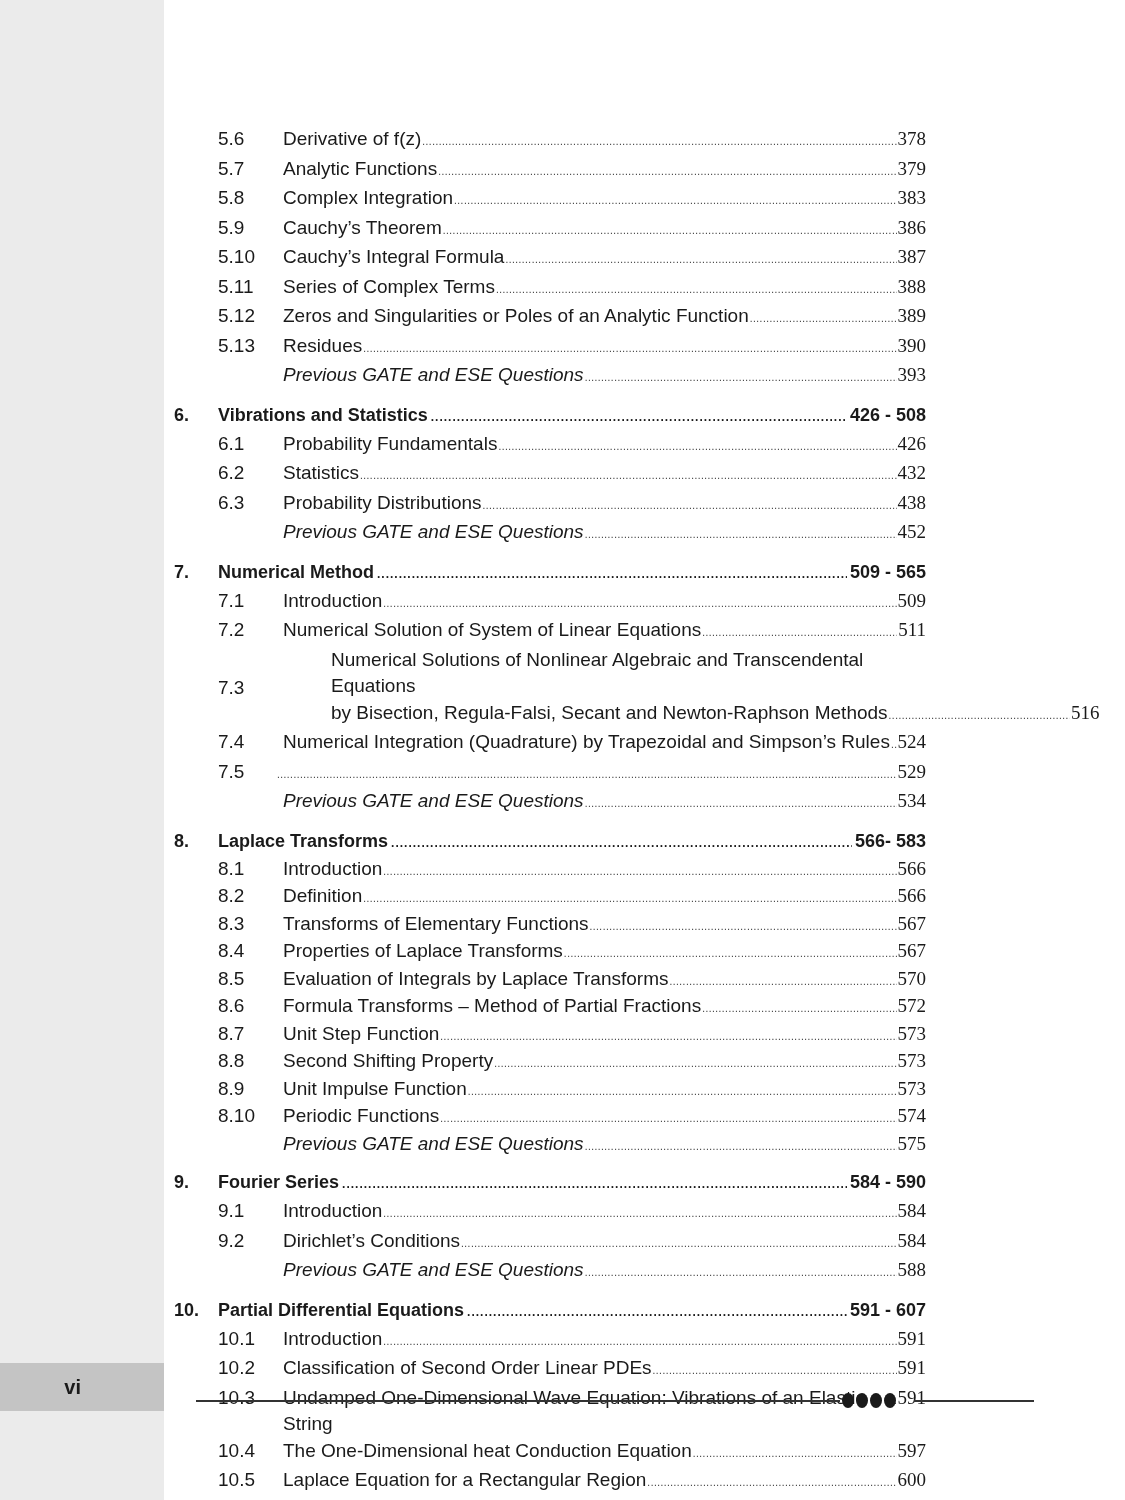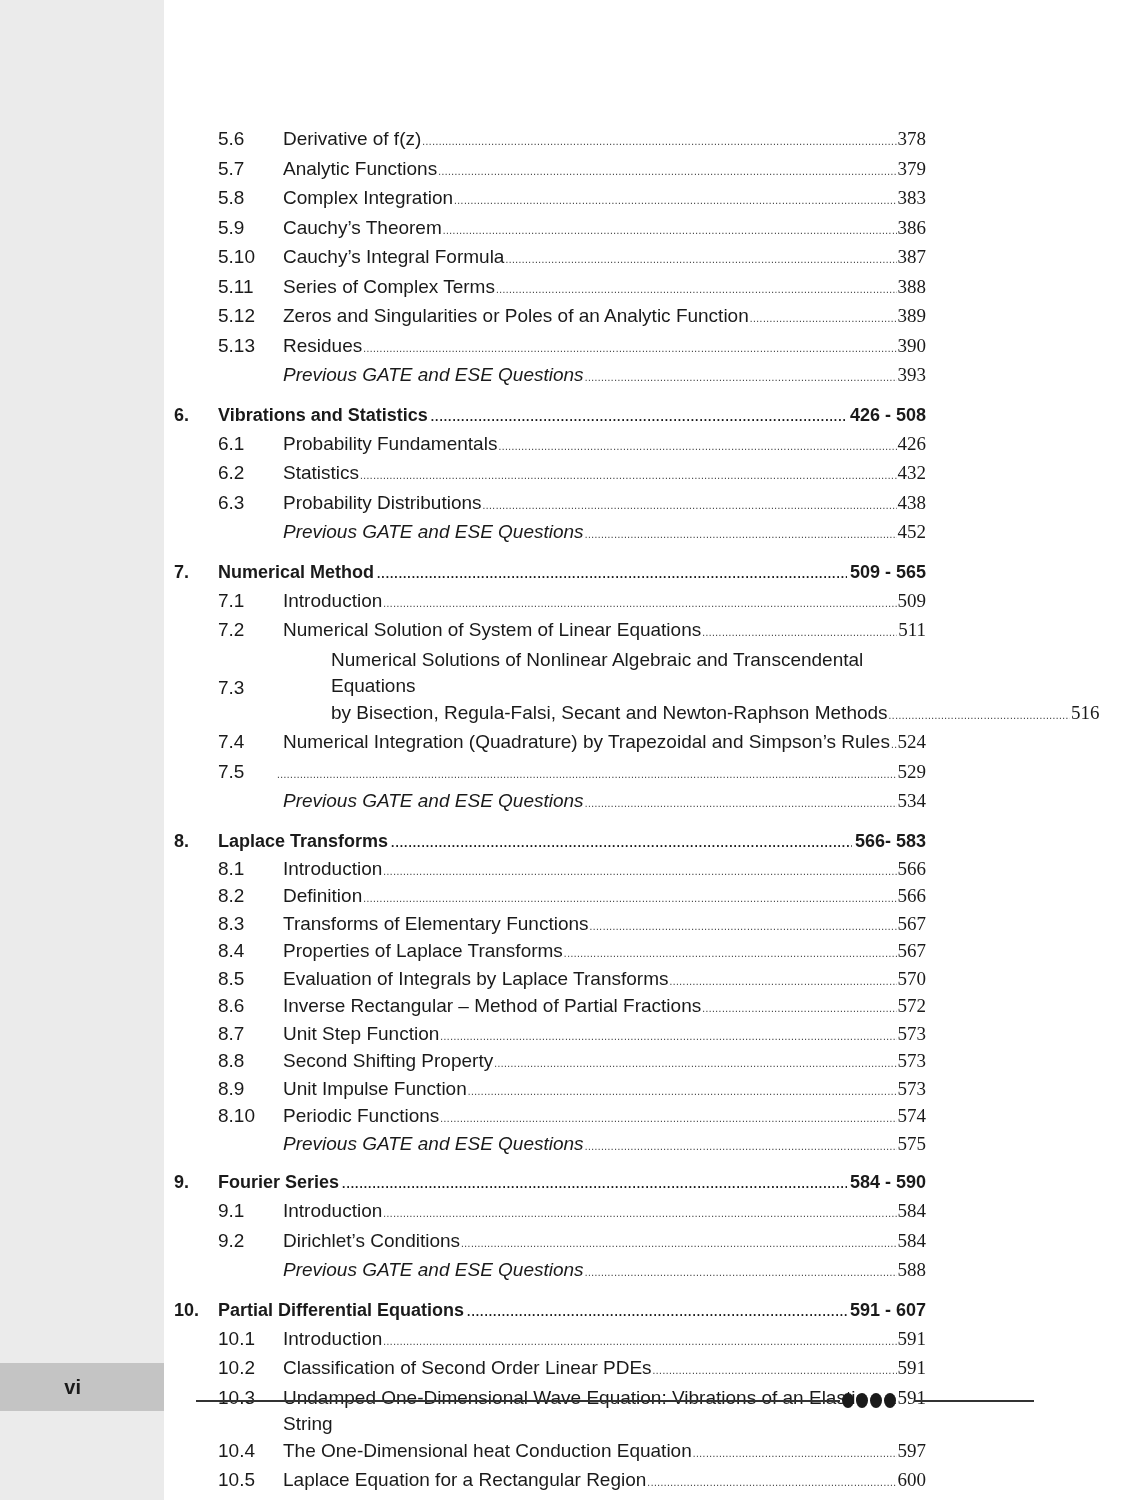--- a/index.html
+++ b/index.html
@@ -210,21 +210,21 @@
         <span class="page">567</span>
       </div>
       <div class="row">
         <span class="num">8.5</span>
         <span class="title">Evaluation of Integrals by Laplace Transforms</span>
         <span class="dots"></span>
         <span class="page">570</span>
       </div>
       <div class="row">
         <span class="num">8.6</span>
-        <span class="title">Inverse Rectangular – Method of Partial Fractions</span>
+        <span class="title">Formula Transforms – Method of Partial Fractions</span>
         <span class="dots"></span>
         <span class="page">572</span>
       </div>
       <div class="row">
         <span class="num">8.7</span>
         <span class="title">Unit Step Function</span>
         <span class="dots"></span>
         <span class="page">573</span>
       </div>
       <div class="row">

